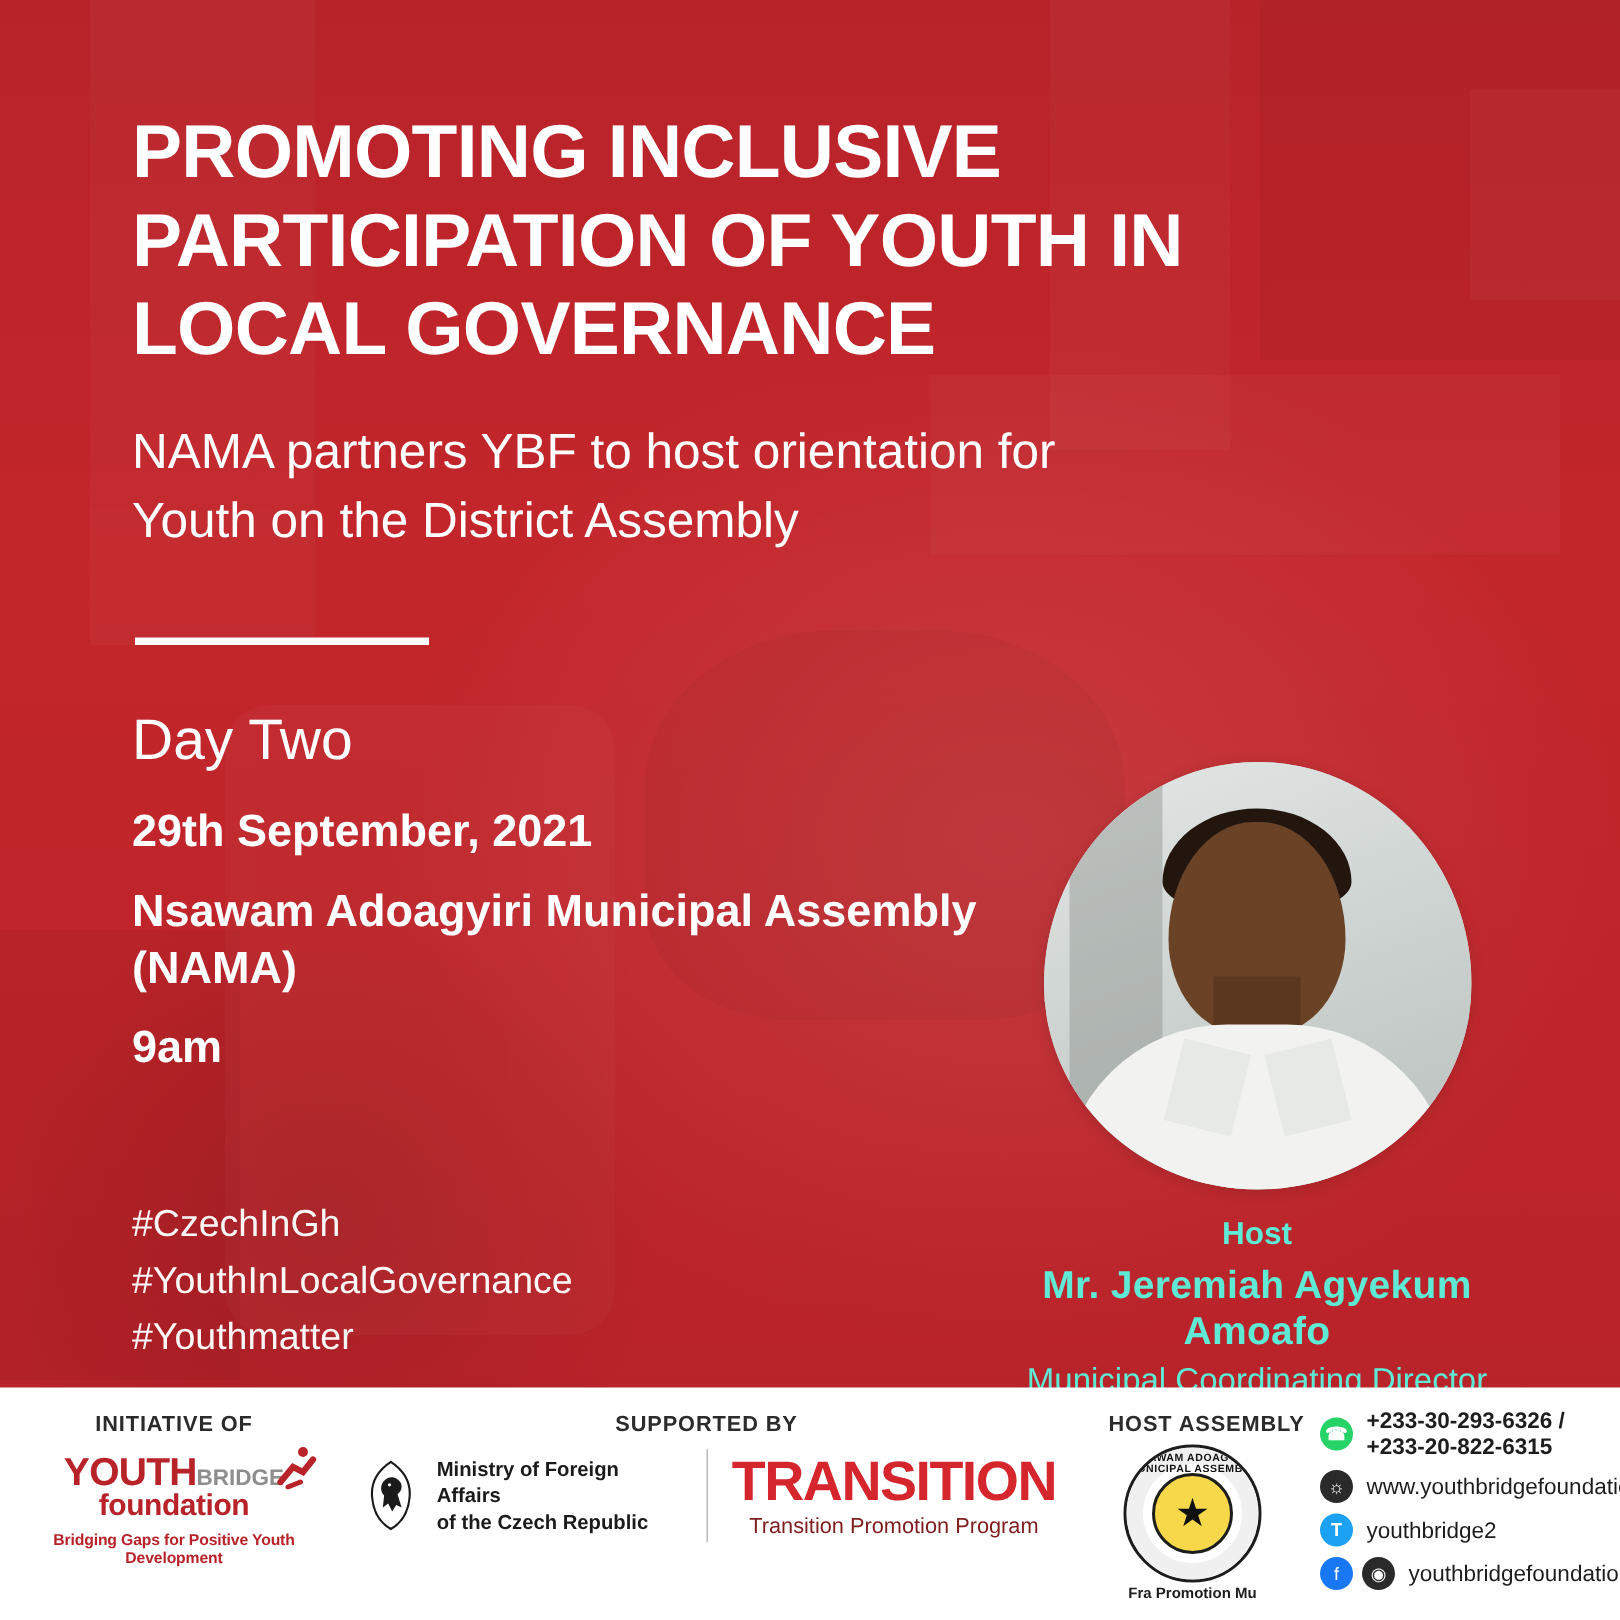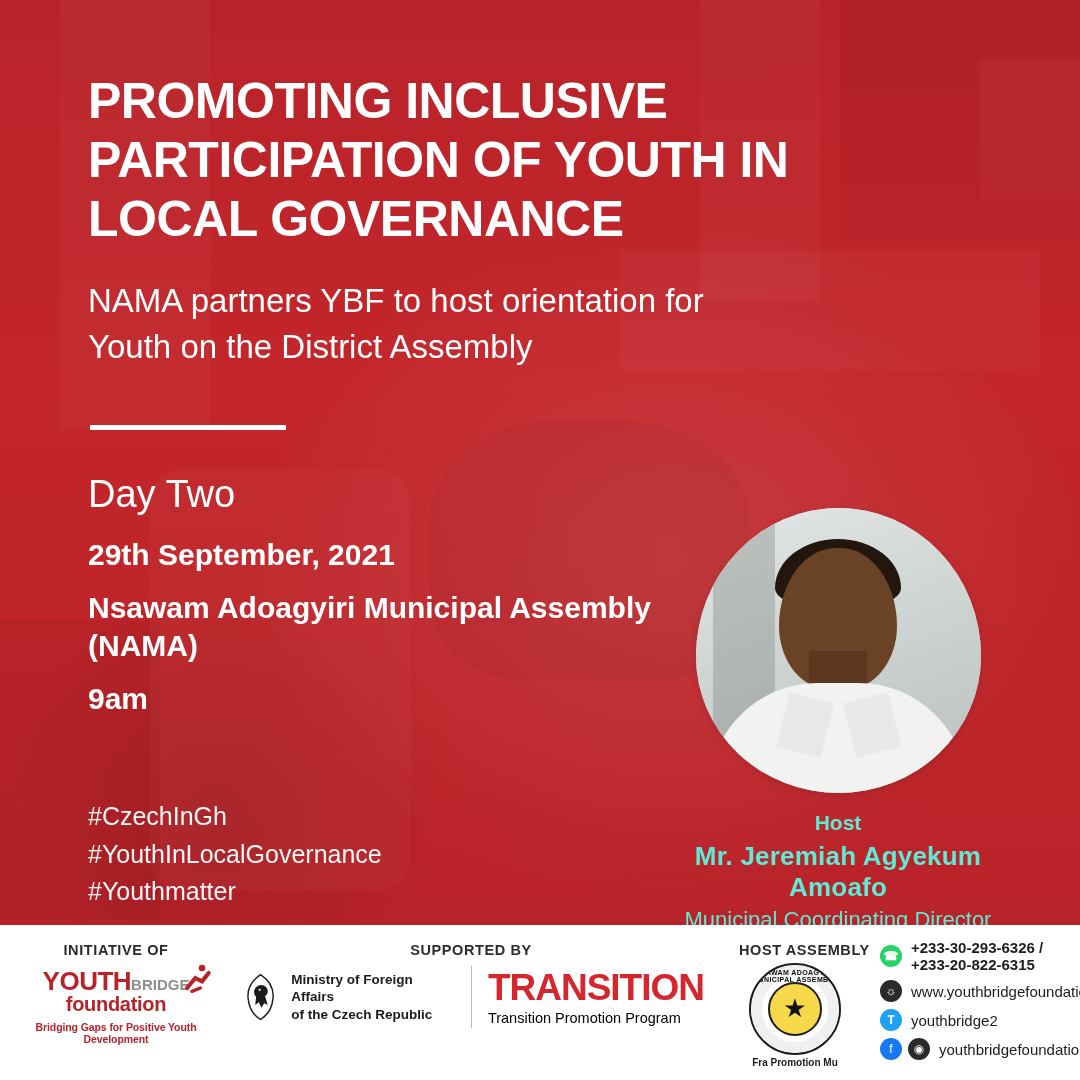--- a/index.html
+++ b/index.html
@@ -308,22 +308,23 @@
   }
   .transition-word {
     font-size: 37px;
     font-weight: bold;
     color: #d4262c;
     letter-spacing: -1px;
     line-height: 1;
   }
   .transition-sub {
     font-size: 14.5px;
-    color: #000000;
+    color: #7f1d1d;
     margin-top: 4px;
+    text-align: center;
   }
 
   .col-host { width: 170px; }
   .nama-seal {
     position: relative;
     width: 88px;
     height: 88px;
     margin: 4px auto 0;
     border-radius: 50%;
     background: #ffffff;

